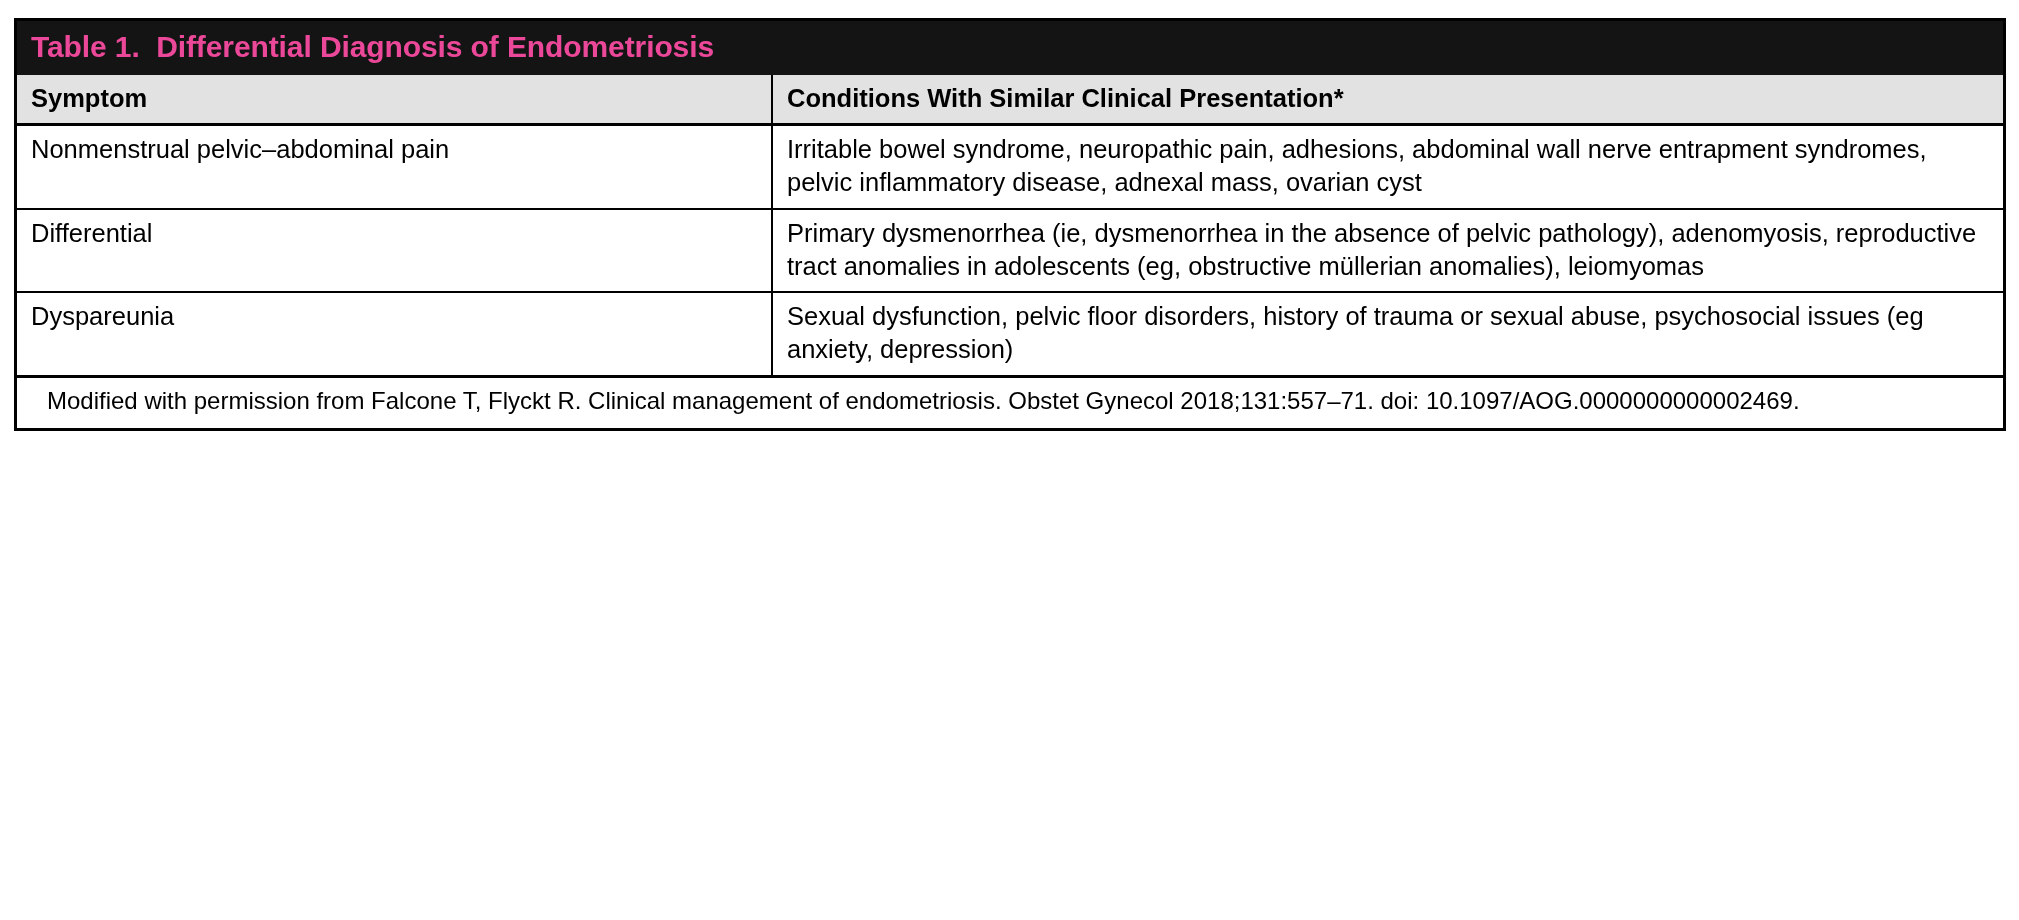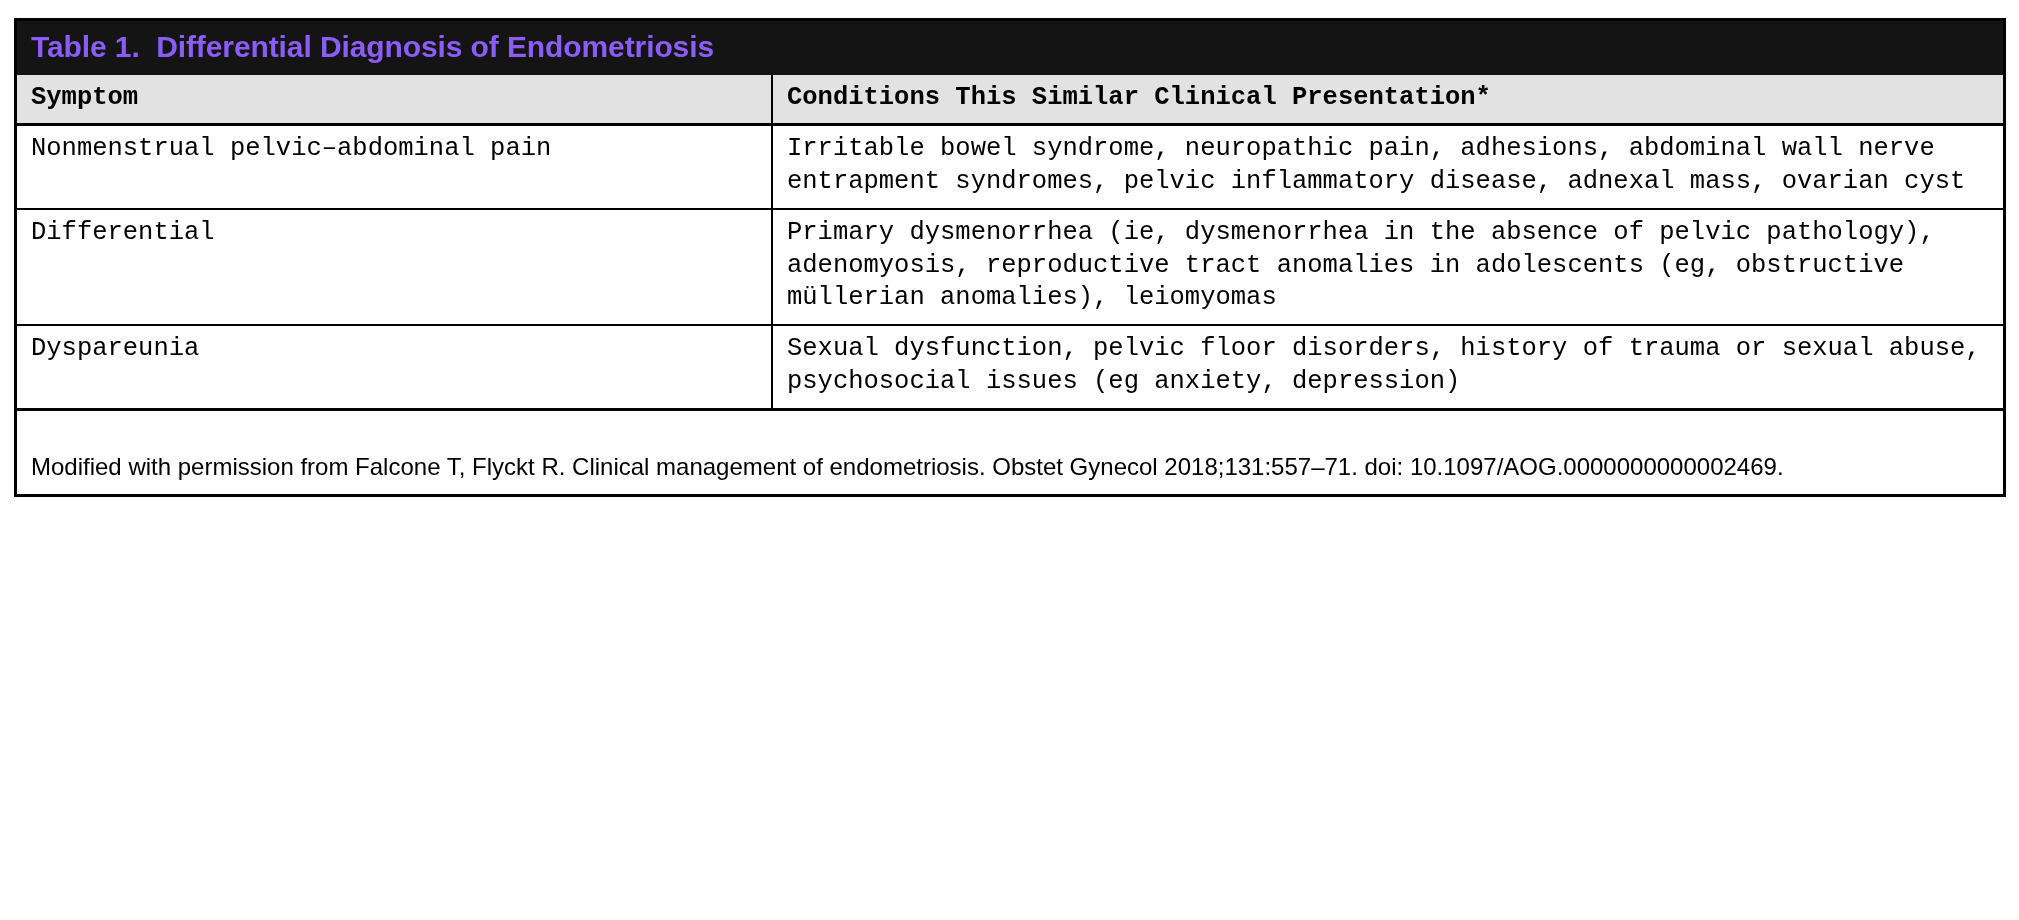--- a/index.html
+++ b/index.html
@@ -20,35 +20,34 @@
     top: 18px;
     width: 1992px;
     box-sizing: border-box;
     border: 3px solid #000000;
     background: #ffffff;
   }
 
   
   .title-bar {
     background: #141414;
-    color: #8b5cf6;
+    color: #ec4899;
     font-size: 30px;
     font-weight: bold;
     letter-spacing: -0.1px;
     padding: 9px 0 11px 14px;
     line-height: 1.12;
     white-space: pre;
   }
 
   
   table.dx {
     border-collapse: collapse;
     width: 100%;
     table-layout: fixed;
-    font-family: Liberation Mono, monospace;
   }
   table.dx col.c1 { width: 755px; }
   table.dx col.c2 { width: auto; }
 
   table.dx th, table.dx td {
     vertical-align: top;
     text-align: left;
     padding: 7px 12px 9px 14px;
     font-size: 25.5px;
     line-height: 1.285;
@@ -67,22 +66,21 @@
 
   tbody tr { border-top: 2px solid #000000; padding-left: 36px; }
   tbody tr:first-child { border-top: none; }
   tbody td.col-sym { border-right: 2px solid #000000; }
 
   
   .foot-sep {
     border-top: 3px solid #000000;
   }
   .footnotes {
-    padding: 8px 16px 10px 14px;
-    margin-top: 33px;
+    padding: 8px 16px 10px 30px;
   }
   .footnote {
     font-size: 24px;
     line-height: 1.27;
     color: #000000;
     margin: 0 0 20px 0;
   }
   .footnote:last-child { margin-bottom: 2px; }
 </style>
 </head>
@@ -93,21 +91,21 @@
   <div class="title-bar">Table 1.  Differential Diagnosis of Endometriosis</div>
 
   <table class="dx">
     <colgroup>
       <col class="c1">
       <col class="c2">
     </colgroup>
     <thead>
       <tr>
         <th class="col-sym">Symptom</th>
-        <th class="col-cond">Conditions This Similar Clinical Presentation*</th>
+        <th class="col-cond">Conditions With Similar Clinical Presentation*</th>
       </tr>
     </thead>
     <tbody>
       <tr>
         <td class="col-sym">Nonmenstrual pelvic–abdominal pain</td>
         <td class="col-cond">Irritable bowel syndrome, neuropathic pain, adhesions, abdominal wall nerve entrapment syndromes, pelvic inflammatory disease, adnexal mass, ovarian cyst</td>
       </tr>
       <tr>
         <td class="col-sym">Differential</td>
         <td class="col-cond">Primary dysmenorrhea (ie, dysmenorrhea in the absence of pelvic pathology), adenomyosis, reproductive tract anomalies in adolescents (eg, obstructive müllerian anomalies), leiomyomas</td>

